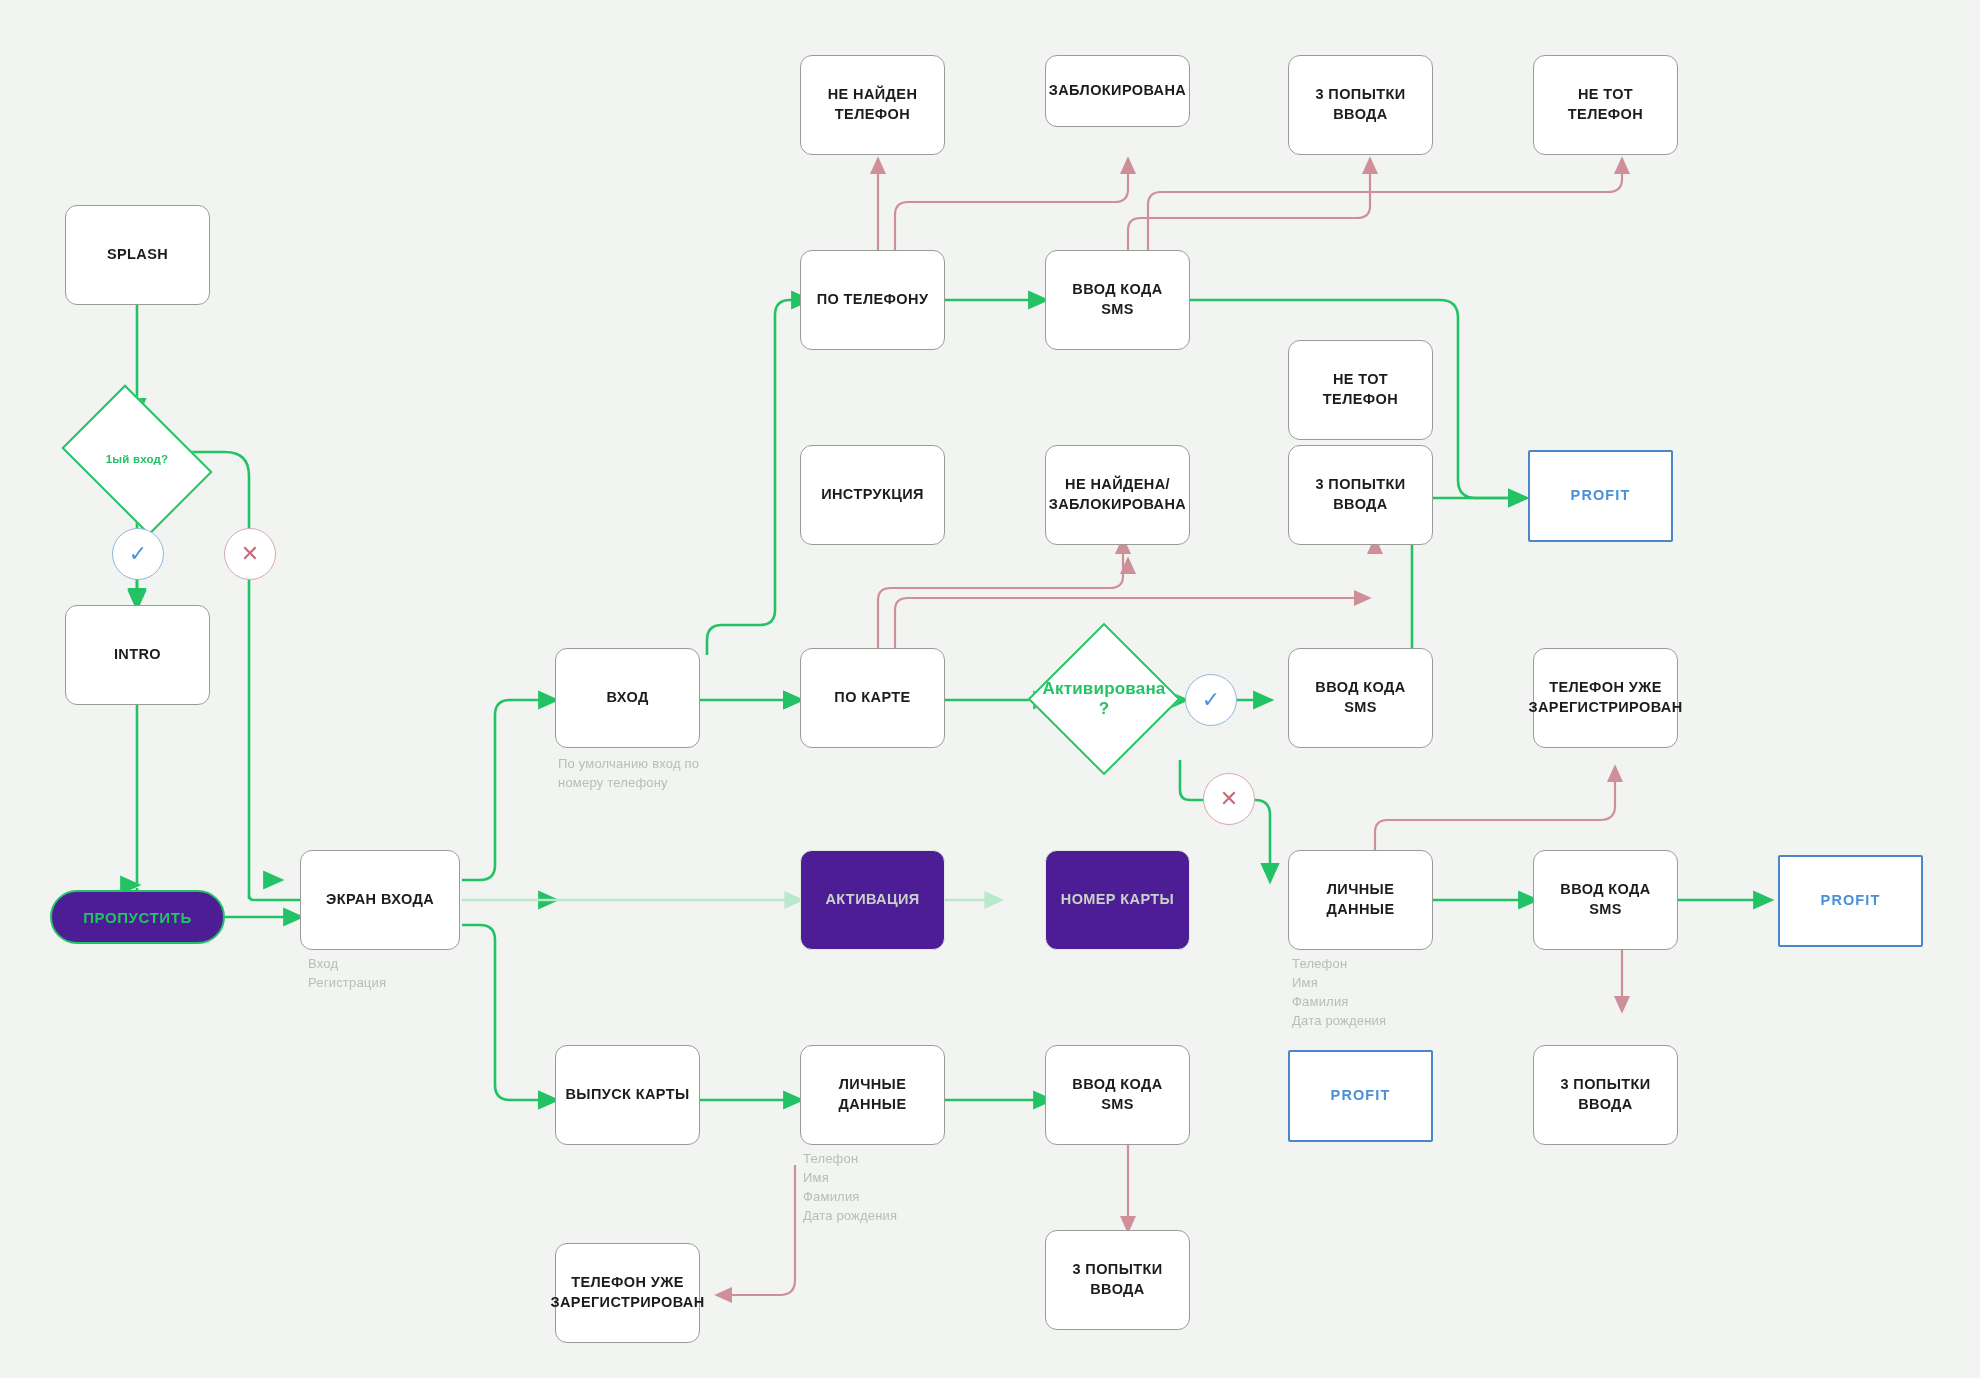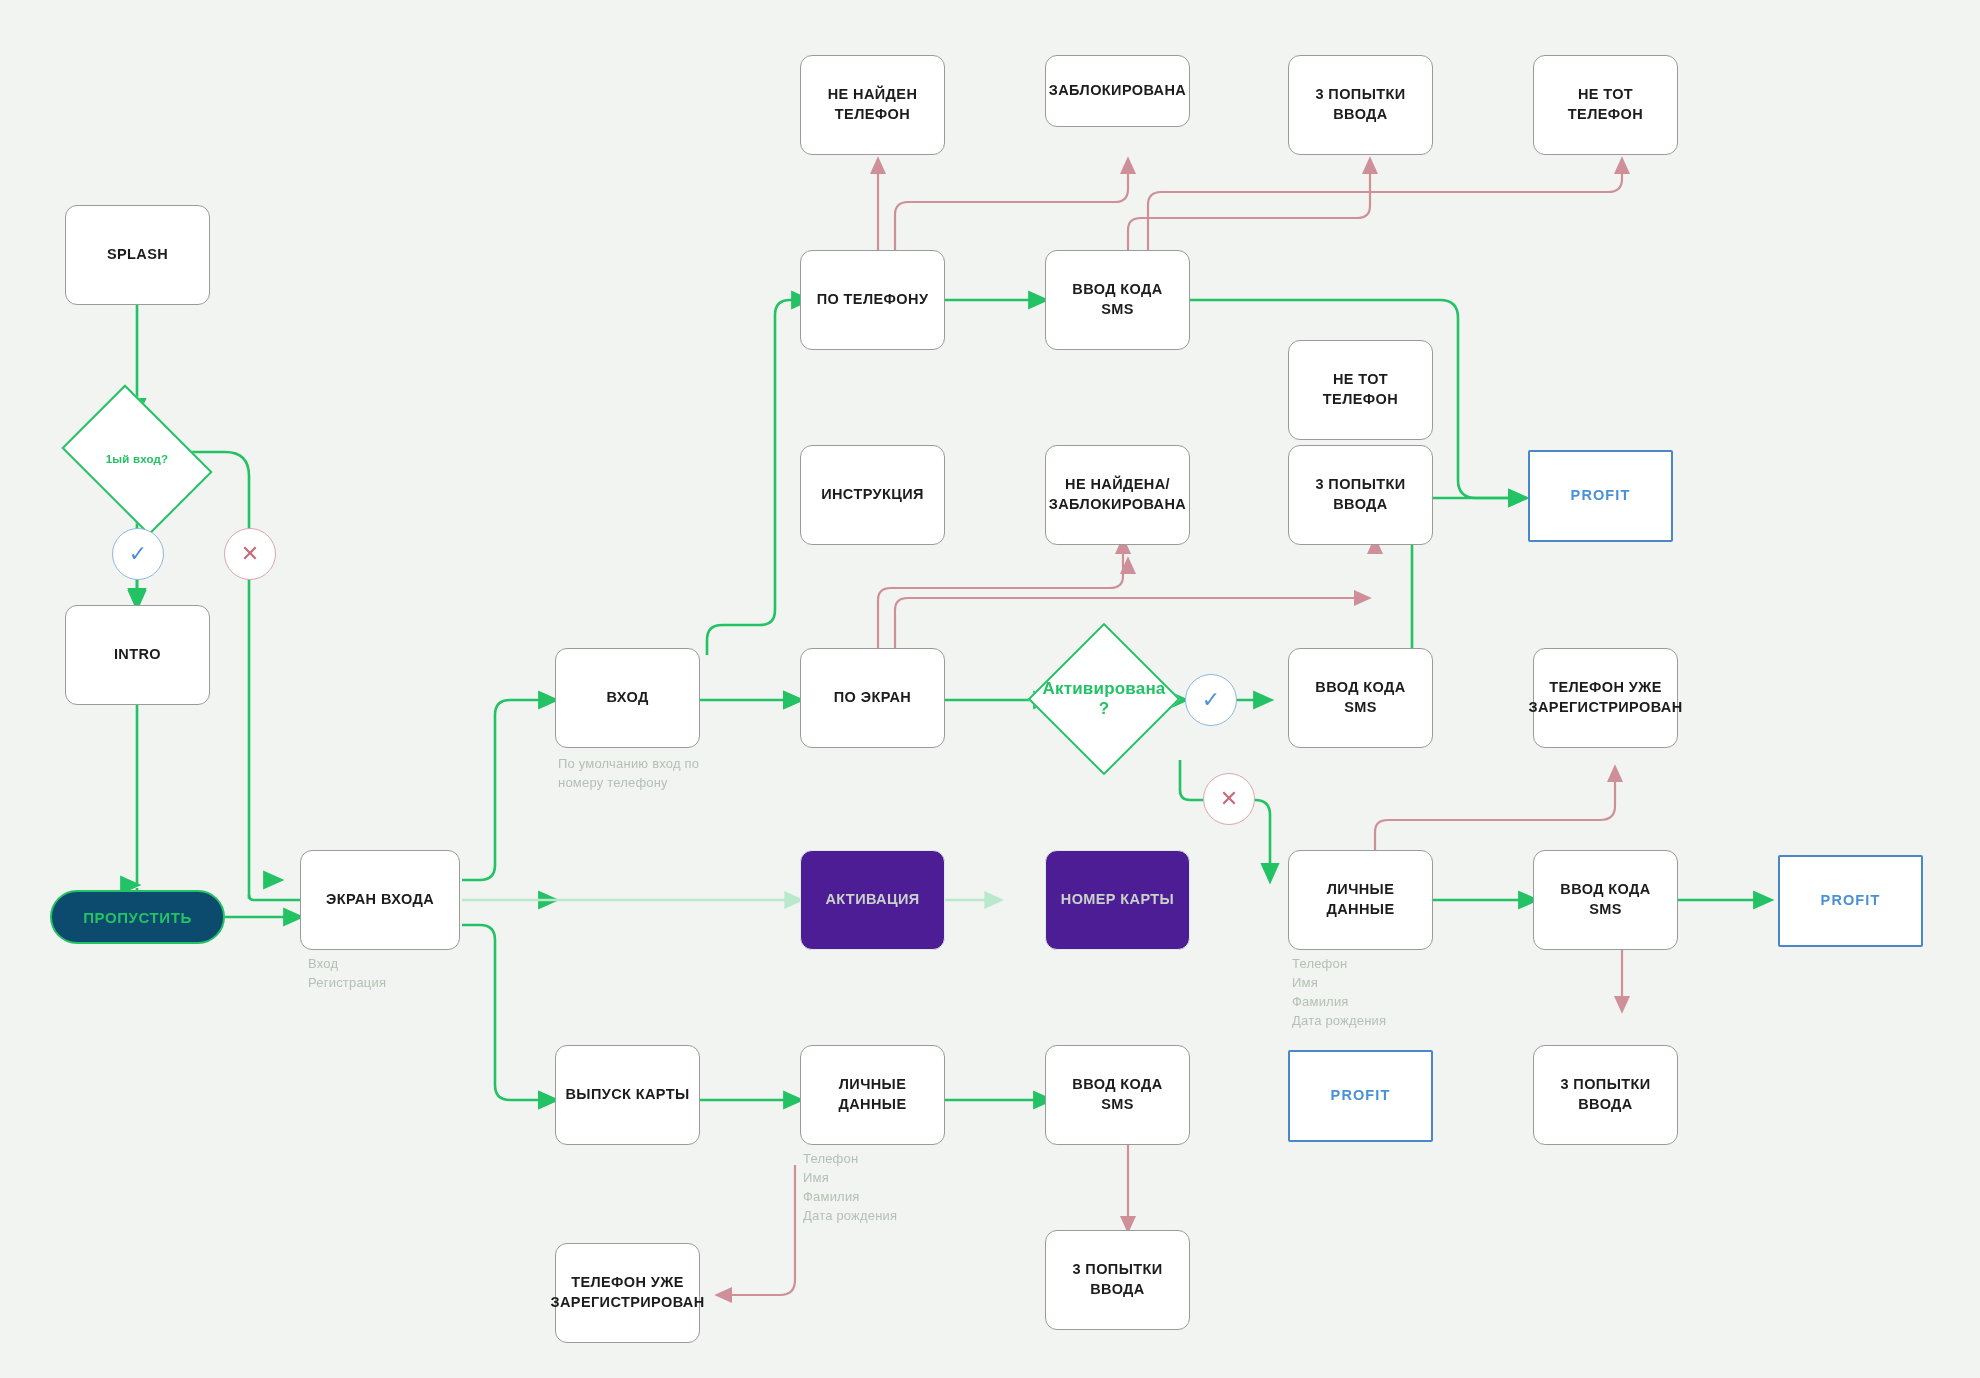--- a/index.html
+++ b/index.html
@@ -47,21 +47,21 @@
     letter-spacing: 1.1px;
   }
   .node.ghost {
     border: 1.6px solid #e2e9e2;
     color: #c9d2c9;
     background: #4c1d95;
   }
   .pill {
     position: absolute;
     box-sizing: border-box;
-    background: #0c4a6e;
+    background: #4c1d95;
     border: 2px solid #23c264;
     border-radius: 40px;
     display: flex;
     align-items: center;
     justify-content: center;
     color: #23c264;
     font-size: 15px;
     font-weight: bold;
     letter-spacing: 0.6px;
   }
@@ -233,21 +233,21 @@
   <div class="caption" style="left:308px; top:955px; width:180px;">Вход
 Регистрация</div>
 
   <div class="node" style="left:555px; top:648px; width:145px; height:100px;">
     <span>ВХОД</span>
   </div>
   <div class="caption" style="left:558px; top:755px; width:180px;">По умолчанию вход по
 номеру телефону</div>
 
   <div class="node" style="left:800px; top:648px; width:145px; height:100px;">
-    <span>ПО ЭКРАН</span>
+    <span>ПО КАРТЕ</span>
   </div>
 
   <div class="node" style="left:800px; top:250px; width:145px; height:100px;">
     <span>ПО ТЕЛЕФОНУ</span>
   </div>
   <div class="node" style="left:1045px; top:250px; width:145px; height:100px;">
     <span>ВВОД КОДА SMS</span>
   </div>
 
   <div class="node" style="left:800px; top:55px; width:145px; height:100px;">

